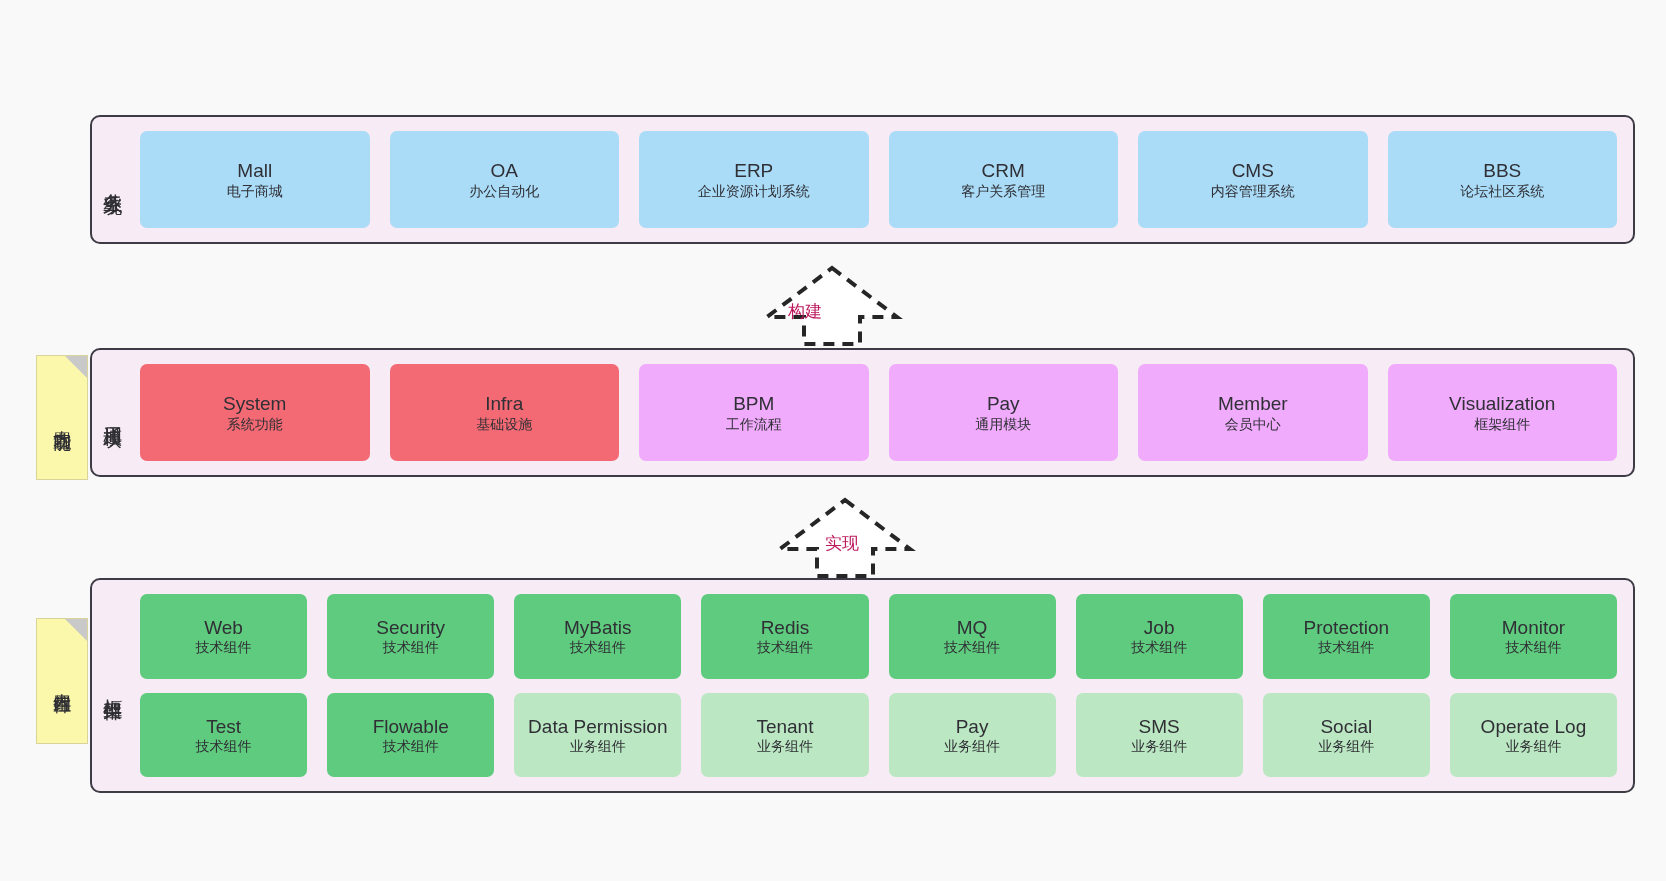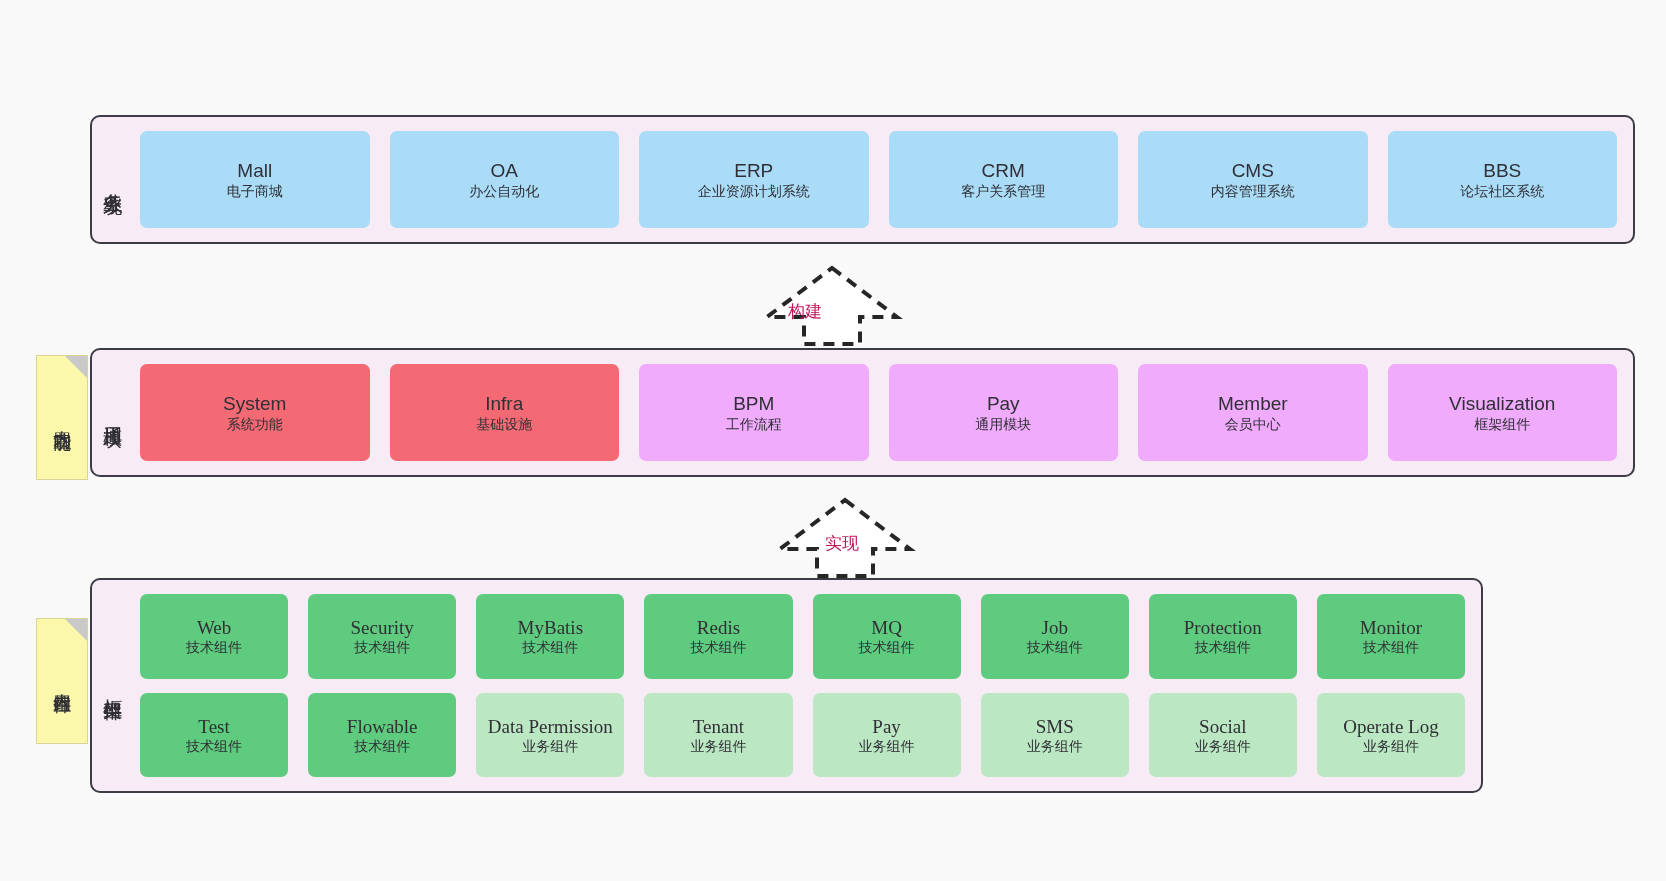--- a/index.html
+++ b/index.html
@@ -191,21 +191,21 @@
     <svg width="150" height="85" viewBox="0 0 150 85">
       <path d="M 75 6 L 140 55 L 103 55 L 103 82 L 47 82 L 47 55 L 10 55 Z" fill="#ffffff" stroke="#262626" stroke-width="4" stroke-dasharray="11,8" stroke-linejoin="miter"></path>
     </svg>
     <span class="arrow-label" style="left:15px; top:38px;margin-left:40px;">实现</span>
   </div>
 
   <div class="note" style="left:36px; top:618px; height:126px;">
     <span>内置组件</span>
     <span class="note-fold"></span>
   </div>
-  <div class="layer" id="layer-framework" style="left:90px; top:578px; width:1393px; height:215px;font-family:Liberation Serif, serif;">
+  <div class="layer" id="layer-framework" style="left:90px; top:578px; width:1545px; height:215px;">
     <div class="layer-title">框架组件</div>
     <div class="layer-body">
 
       <div class="row">
         <div class="card c-green">
           <span class="en">Web</span>
           <span class="cn">技术组件</span>
         </div>
         <div class="card c-green">
           <span class="en">Security</span>

